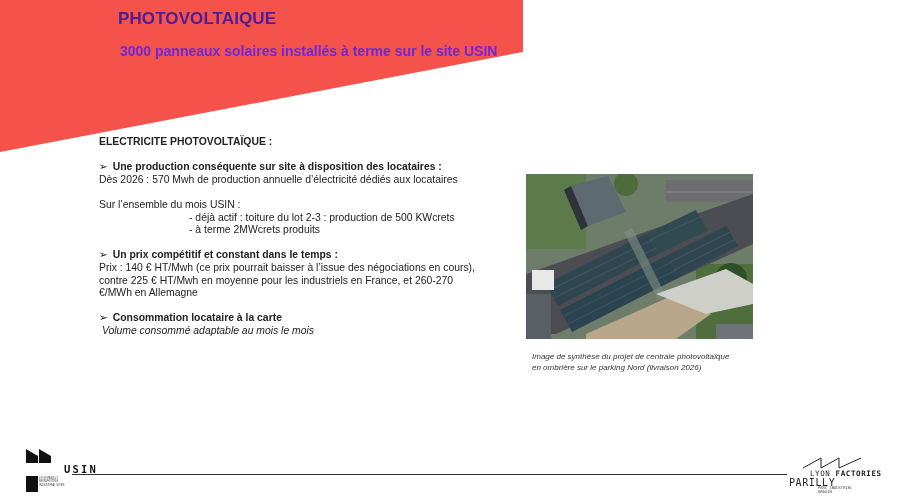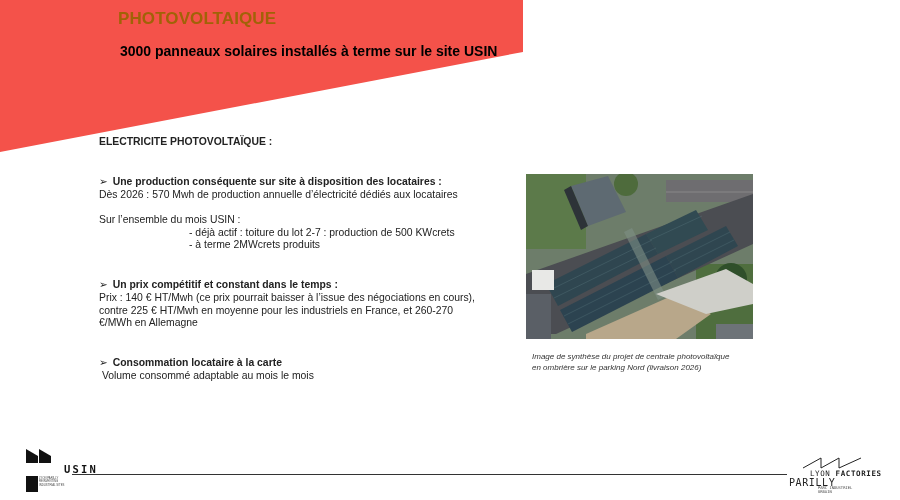--- a/index.html
+++ b/index.html
@@ -1,22 +1,22 @@
 <!DOCTYPE html>
 <html><head>
 <meta charset="utf-8">
 <style>
   html, body { margin:0; padding:0; }
   body { width:900px; height:500px; position:relative; overflow:hidden; background:#ffffff; font-family:"Liberation Sans", sans-serif; color:#1a1a1a; }
   .banner { position:absolute; left:0; top:0; width:900px; height:170px; }
-  .title { position:absolute; left:118px; top:9px; font-size:17px; font-weight:bold; color:#a16207; letter-spacing:0.1px; }
-  .subtitle { position:absolute; left:120px; top:43px; font-size:14px; font-weight:bold; color:#000000;text-align:center; }
+  .title { position:absolute; left:118px; top:9px; font-size:17px; font-weight:bold; color:#4c1d95; letter-spacing:0.1px; }
+  .subtitle { position:absolute; left:120px; top:43px; font-size:14px; font-weight:bold; color:#6d28d9;text-align:center; }
   .content { position:absolute; left:99px; top:136px; width:420px; font-size:10.4px; line-height:12.6px; color:#222; }
   .content .h { font-weight:bold; font-size:10.4px; }
-  .content .bh { font-weight:bold;margin-top:15px; }
+  .content .bh { font-weight:bold; }
   .content .gap { height:12.6px; }
   .content .indent { padding-left:90px; }
   .arrow { font-weight:normal; margin-right:5px; }
   .aerial { position:absolute; left:526px; top:174px; width:227px; height:165px; overflow:hidden; background:#6f7a70; }
   .caption { position:absolute; left:532px; top:351px; width:240px; font-size:8px; line-height:11px; font-style:italic; color:#333; }
   .footer-line { position:absolute; left:72px; top:474px; width:715px; height:1px; background:#333; }
   .logo-usin { position:absolute; left:26px; top:449px; width:50px; height:44px; }
   .logo-lf { position:absolute; left:789px; top:458px; width:90px; height:38px; }
   .lf-l1 { position:absolute; left:0; top:11px; font-family:"DejaVu Sans Mono", monospace; font-size:7.5px; letter-spacing:0.6px; color:#222; white-space:nowrap;padding-left:21px; }
   .lf-l1 b { font-weight:bold; }
@@ -42,40 +42,40 @@
   <div>
     <div class="bh">
       <span class="arrow">➢</span><span>Une production conséquente sur site  à disposition des locataires :</span>
     </div>
     <div>Dès 2026 : 570 Mwh de production  annuelle d’électricité dédiés aux locataires</div>
   </div>
   <div class="gap"></div>
 
   <div>
     <div>Sur l’ensemble du mois USIN :</div>
-    <div class="indent">- déjà actif : toiture du lot 2-7  : production de 500 KWcrets</div>
+    <div class="indent">- déjà actif : toiture du lot 2-3  : production de 500 KWcrets</div>
     <div class="indent">- à terme 2MWcrets produits</div>
   </div>
   <div class="gap"></div>
 
   <div>
     <div class="bh">
       <span class="arrow">➢</span><span>Un prix compétitif et constant dans le temps :</span>
     </div>
     <div>Prix : 140 € HT/Mwh (ce prix pourrait baisser à l’issue des négociations en cours),</div>
     <div>contre 225 € HT/Mwh en moyenne pour les industriels en France, et 260-270</div>
     <div>€/MWh en Allemagne</div>
   </div>
   <div class="gap"></div>
 
   <div>
     <div class="bh">
       <span class="arrow">➢</span><span>Consommation locataire à la carte</span>
     </div>
-    <div style="white-space:pre;"> Volume consommé adaptable au mois le mois</div>
+    <div style="white-space:pre;font-style:italic;"> Volume consommé adaptable au mois le mois</div>
   </div>
 </div>
 
 <div class="aerial" title="Vue aérienne du parking Nord avec ombrières photovoltaïques">
   <svg width="227" height="165" viewBox="0 0 227 165">
     <rect width="227" height="165" fill="#6d7d6a"></rect>
 
     <rect x="0" y="0" width="60" height="75" fill="#5c7a4a"></rect>
     <rect x="170" y="90" width="57" height="75" fill="#4f6e3e"></rect>
     <circle cx="205" cy="105" r="16" fill="#2f4f2a"></circle>

